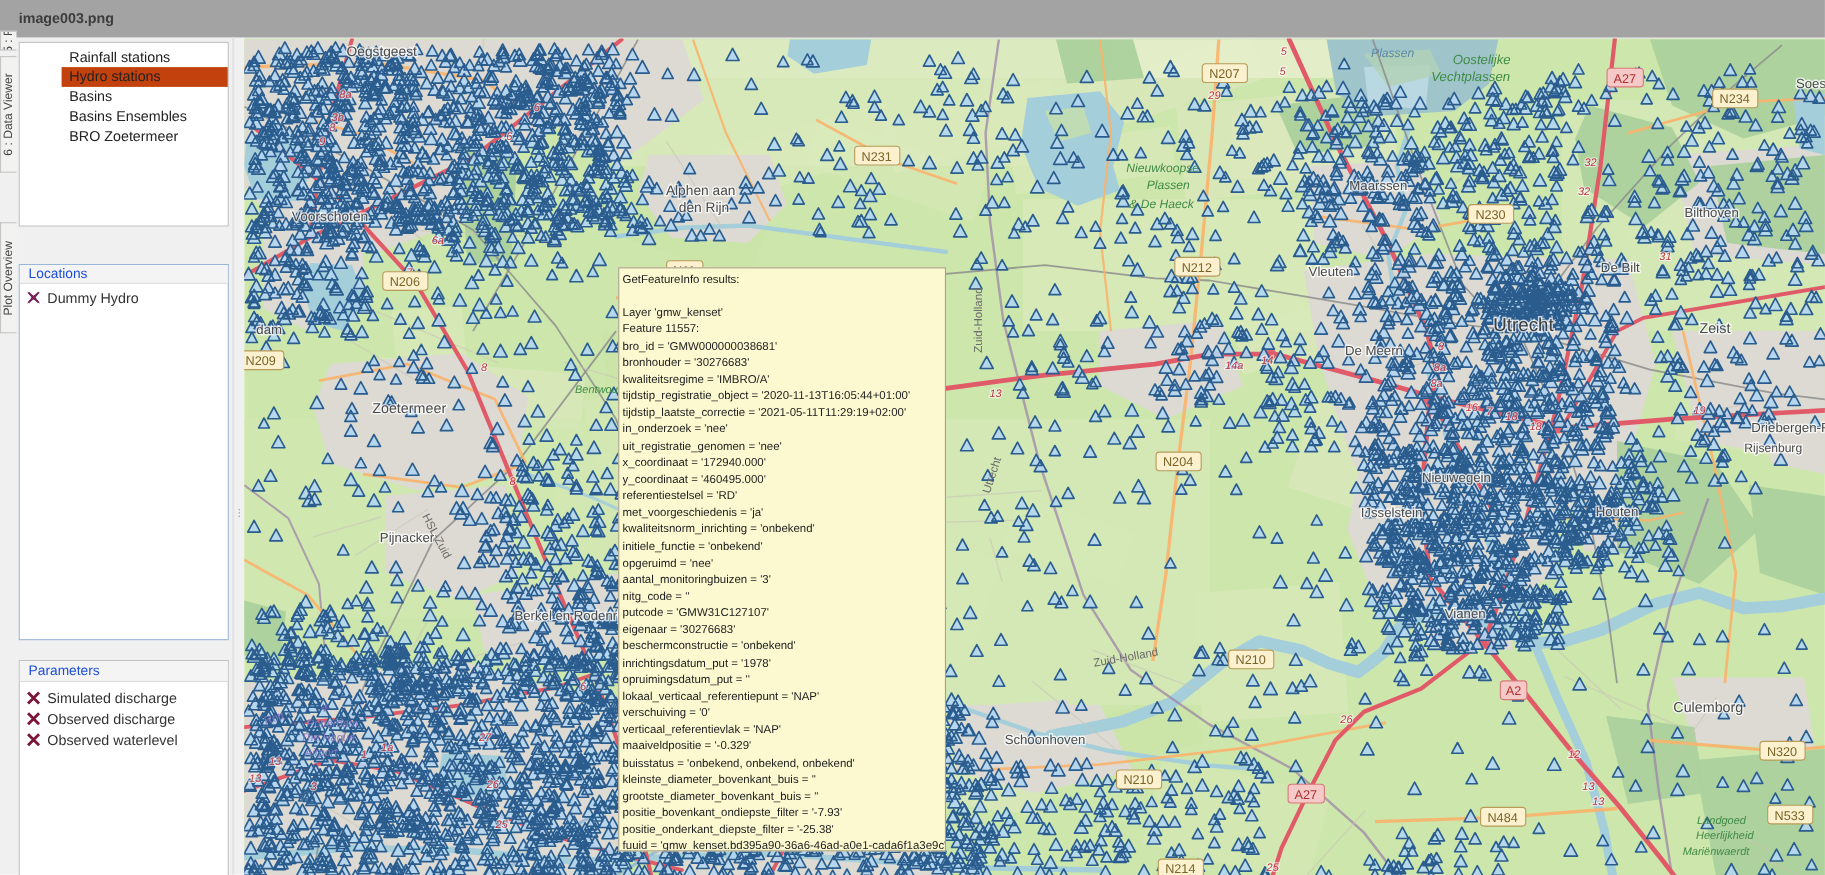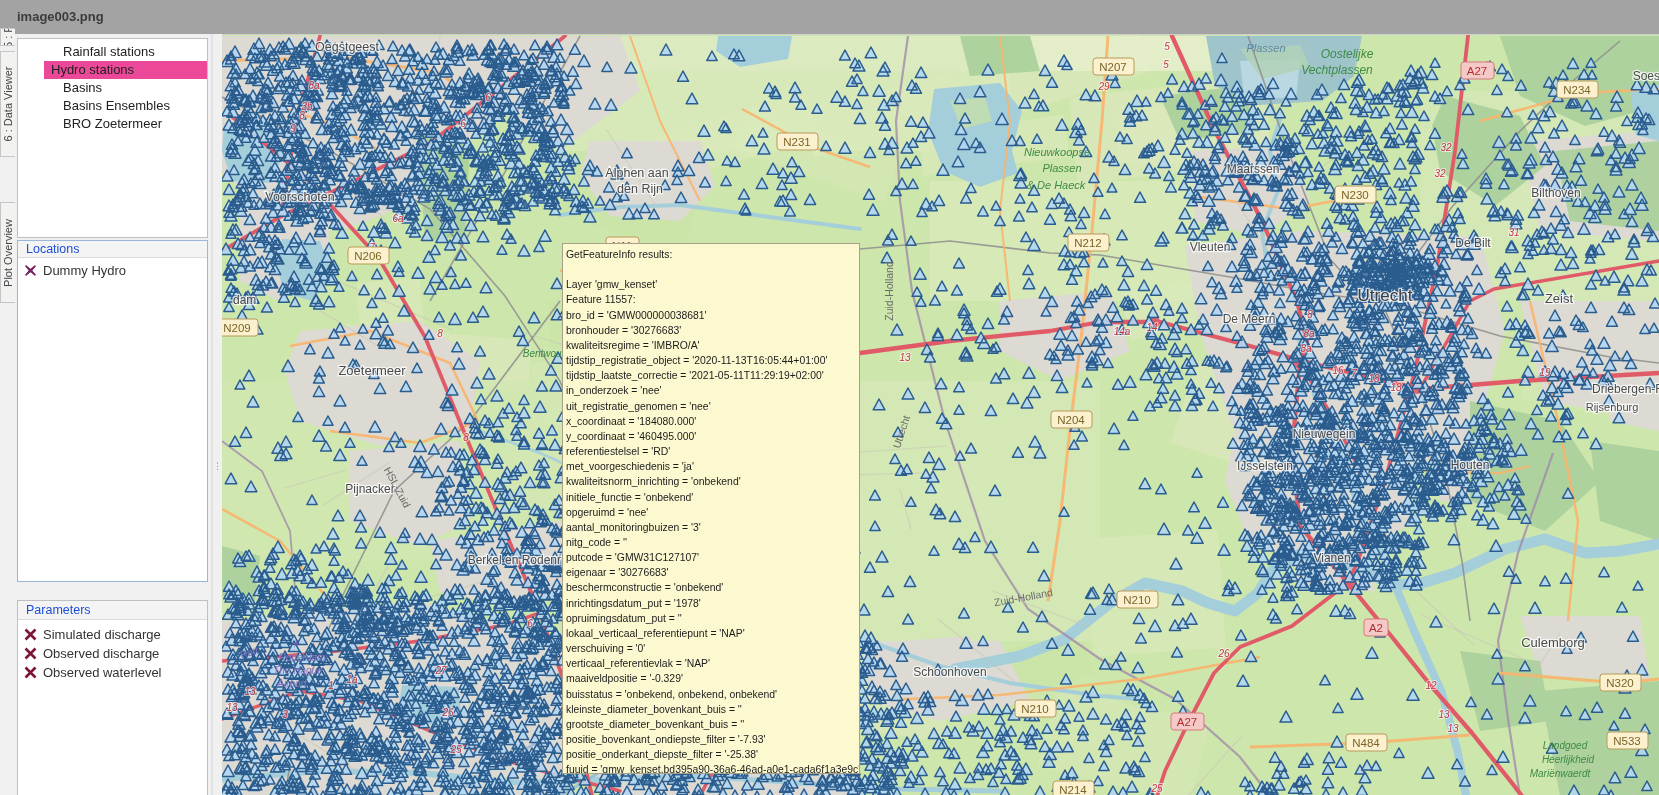--- a/index.html
+++ b/index.html
@@ -8,21 +8,21 @@
 #titlebar span { position:absolute; left:17px; top:9px; font-size:13px; font-weight:bold; color:#3c3c3c; }
 #appbg { position:absolute; left:0; top:30px; width:222px; height:765px; background:#f0f0f0; }
 .vtab { position:absolute; left:0; width:15px; background:#f2f2f1; border:1px solid #c5c5c5; border-right:none; }
 .vtab span { position:absolute; left:50%; top:50%; transform:translate(-50%,-50%) rotate(-90deg);
   font-size:11px; color:#444; white-space:nowrap; }
 .panel { position:absolute; left:17px; width:191px; background:#fff; border:1px solid #c0c0c0; }
 .phead { height:17px; background:#f4f4f4; border-bottom:1px solid #dcdcdc; font-size:12.5px; color:#1d4ed8;
   padding-left:8px; line-height:17px; }
 #list1 { padding-top:4px; }
 #list1 div { height:18px; line-height:18px; font-size:13px; color:#222; padding-left:45px; }
-#list1 div.sel { background:#ec4899; margin-left:26px; padding-left:7px; }
+#list1 div.sel { background:#c2410c; margin-left:38px; padding-left:7px; }
 .pitem { position:relative; height:19px; line-height:19px; font-size:13px; color:#333; padding-left:25px; }
 .pitem .xic { position:absolute; left:6px; top:3px; width:13px; height:13px; }
 #popup { position:absolute; left:562px; top:211px; width:298px; height:531px; background:#fcf9d1;
   border:1px solid #a8a189; font-size:10.4px; color:#1b1b1b; padding:3px 0 0 3px; z-index:10; overflow:hidden;margin-top:32px; }
 #popup div { height:15.17px; line-height:15.17px; white-space:nowrap; overflow:hidden; }
 #mapwrap { position:absolute; left:222px; top:34px; width:1437px; height:633px; border-top:1px solid #cfcfcf; }
 </style></head>
 <body>
 <div id="appbg"></div>
 <div id="mapwrap">
@@ -367,21 +367,21 @@
 <div class="vtab" style="top:28px; height:18px; overflow:hidden;">
     <span>5 : F</span>
   </div>
 <div class="vtab" style="top:51px; height:106px;">
     <span>6 : Data Viewer</span>
   </div>
 <div class="vtab" style="top:202px; height:101px;">
     <span>Plot Overview</span>
   </div>
 
-<div class="panel" style="top:38px; height:200px;">
+<div class="panel" style="top:38px; height:168px;">
   <div id="list1">
     <div>Rainfall stations</div>
     <div class="sel">Hydro stations</div>
     <div>Basins</div>
     <div>Basins Ensembles</div>
     <div>BRO Zoetermeer</div>
   </div>
 </div>
 
 <div class="panel" style="top:240px; height:342px; border-color:#9ab6d8;">
@@ -413,21 +413,21 @@
     <div>&nbsp;</div>
     <div>Layer 'gmw_kenset'</div>
     <div>Feature 11557:</div>
     <div>bro_id = 'GMW000000038681'</div>
     <div>bronhouder = '30276683'</div>
     <div>kwaliteitsregime = 'IMBRO/A'</div>
     <div>tijdstip_registratie_object = '2020-11-13T16:05:44+01:00'</div>
     <div>tijdstip_laatste_correctie = '2021-05-11T11:29:19+02:00'</div>
     <div>in_onderzoek = 'nee'</div>
     <div>uit_registratie_genomen = 'nee'</div>
-    <div>x_coordinaat = '184080.000'</div>
+    <div>x_coordinaat = '172940.000'</div>
     <div>y_coordinaat = '460495.000'</div>
     <div>referentiestelsel = 'RD'</div>
     <div>met_voorgeschiedenis = 'ja'</div>
     <div>kwaliteitsnorm_inrichting = 'onbekend'</div>
     <div>initiele_functie = 'onbekend'</div>
     <div>opgeruimd = 'nee'</div>
     <div>aantal_monitoringbuizen = '3'</div>
     <div>nitg_code = ''</div>
     <div>putcode = 'GMW31C127107'</div>
     <div>eigenaar = '30276683'</div>

